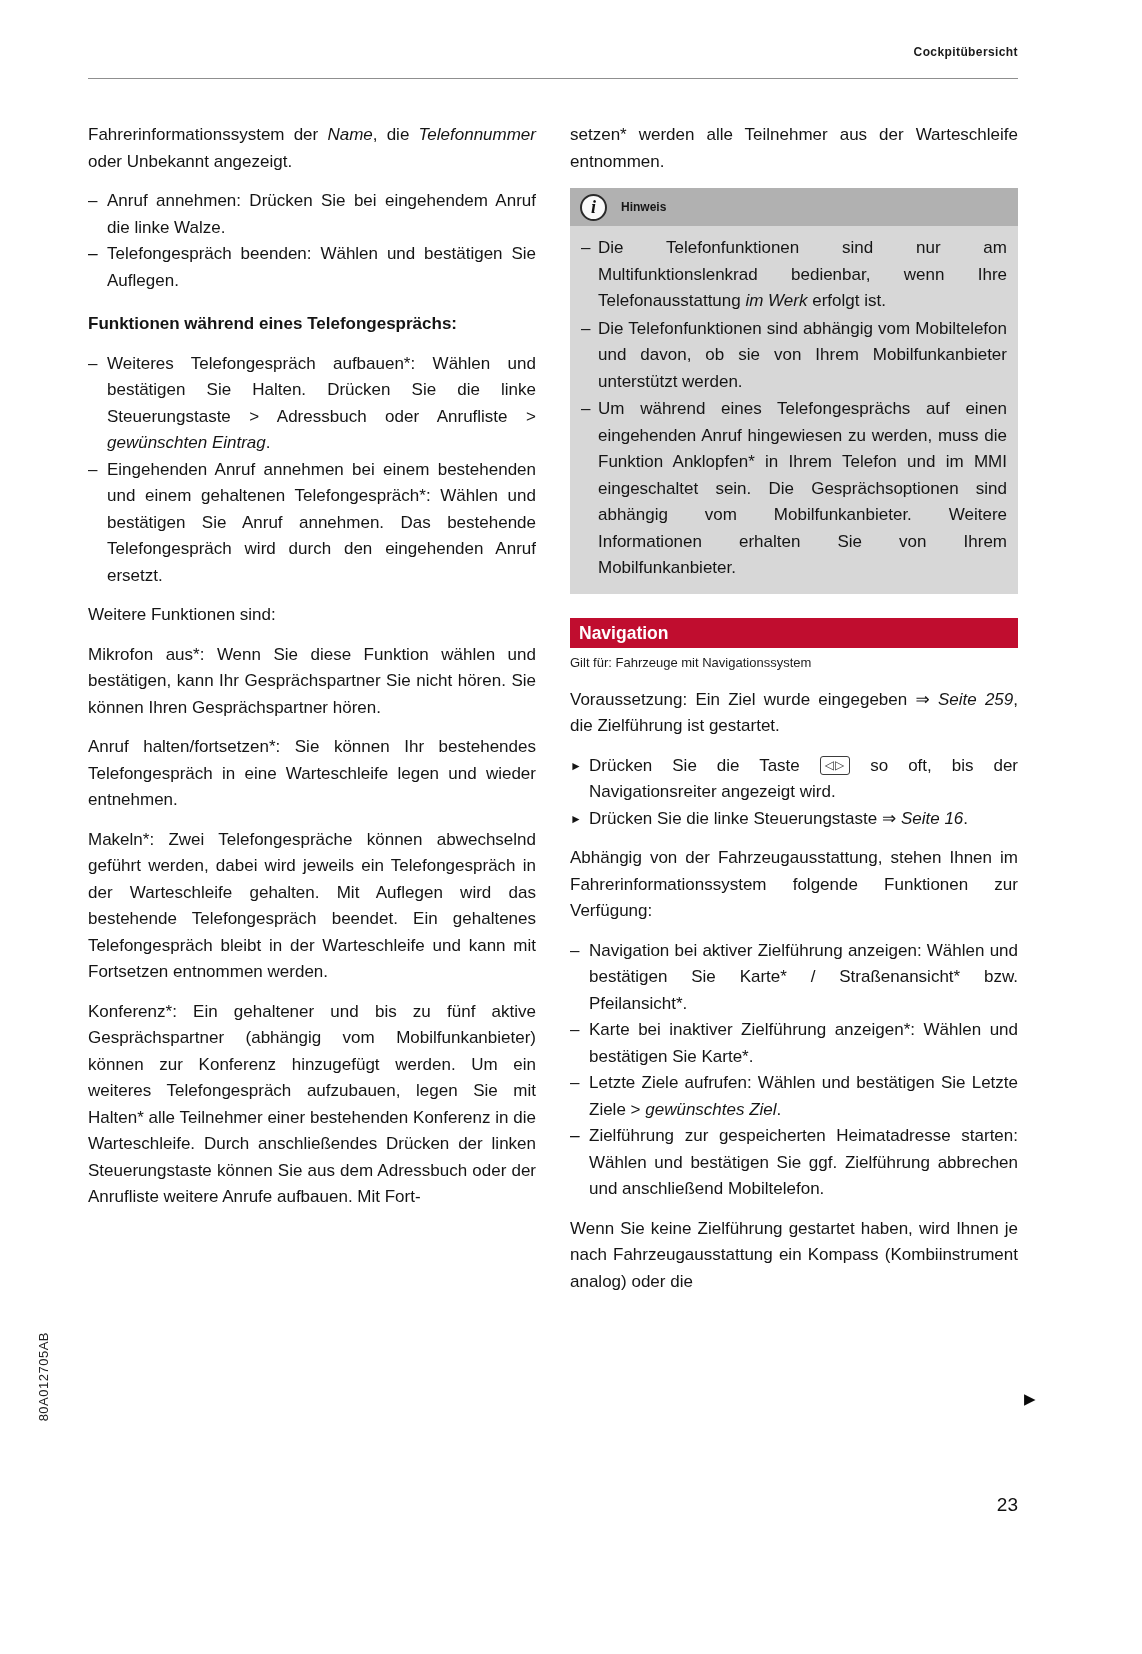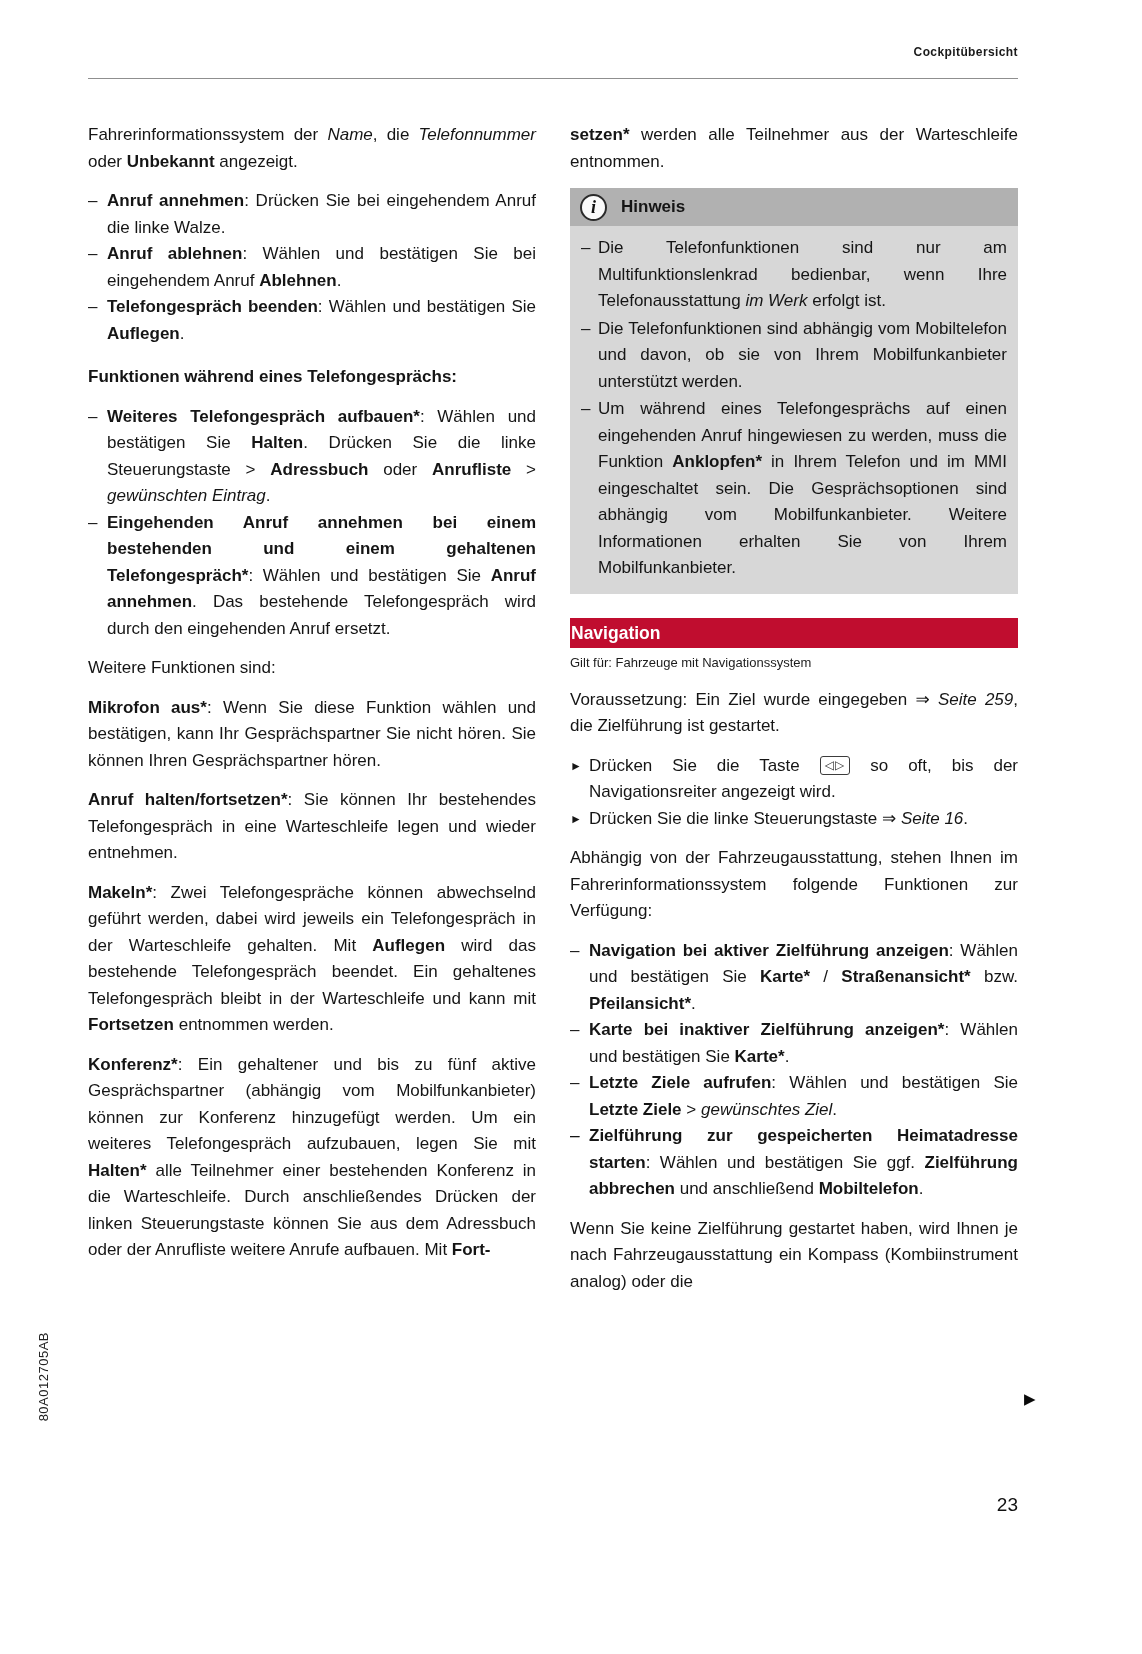--- a/index.html
+++ b/index.html
@@ -5,21 +5,21 @@
   * { box-sizing: border-box; }
   html, body { margin: 0; padding: 0; }
   body {
     width: 1142px; height: 1654px;
     background: #ffffff;
     font-family: "Liberation Sans", sans-serif;
     color: #151515;
     position: relative;
     overflow: hidden;
   }
-  .b { font-weight: bold; }
+  .b { font-weight: normal; }
   .i { font-style: italic; }
 
   .header-title {
     position: absolute; top: 45px; right: 124px;
     font-size: 12px; font-weight: bold; letter-spacing: 0.4px; color: #1a1a1a;
   }
   .header-rule {
     position: absolute; left: 88px; top: 78px; width: 930px; height: 1px;
     background: #8f8f8f;
   }
@@ -45,27 +45,27 @@
     display: flex; align-items: center; gap: 14px;
     height: 38px; padding: 0 10px;
   }
   .info-icon {
     width: 27px; height: 27px; border-radius: 50%;
     border: 2px solid #2b2b2b; background: #fafafa;
     display: inline-flex; align-items: center; justify-content: center;
     font-family: "Liberation Serif", serif; font-style: italic; font-weight: bold;
     font-size: 18px; line-height: 1; color: #111; flex: 0 0 auto;
   }
-  .note-title { font-weight: bold; font-size: 17px; }
+  .note-title { font-weight: bold; font-size: 12px; }
   .note-body { padding: 9px 11px 11px 11px; }
   .note-body .li { margin-bottom: 1px; padding-left: 17px; }
 
   .section-bar {
     color: #ffffff; font-weight: bold; font-size: 17.5px;
-    height: 30px; line-height: 30px; padding: 0 1px;
+    height: 30px; line-height: 30px; padding: 0 9px;
     margin: 22px 0 6px 0; text-align: left;
   }
   .applies { font-size: 13px; line-height: 18px; margin: 0 0 15px 0; text-align: left; color: #1c1c1c; }
 
   .key {
     display: inline-block; border: 1px solid #3c3c3c; border-radius: 3px;
     padding: 0 4px; font-size: 12px; line-height: 17px;
     vertical-align: 2px; letter-spacing: 1px; color: #333;
   }
 
@@ -86,21 +86,21 @@
 </head>
 <body>
 
 <div class="header-title">Cockpitübersicht</div>
 <div class="header-rule"></div>
 
 <div class="col col-left" id="col-left">
     <p class="para"><span>Fahrerinformationssystem der </span><span class="i">Name</span><span>, die </span><span class="i">Telefonnummer</span><span> oder </span><span class="b">Unbekannt</span><span> angezeigt.</span></p>
     <div class="list dash-list">
       <div class="li"><span class="marker dash-marker">–</span><span class="li-text"><span class="b">Anruf annehmen</span><span>: Drücken Sie bei eingehendem Anruf die linke Walze.</span></span></div>
-      <div class="li"><span class="marker dash-marker">–</span><span class="li-text"><span class="b">Anruf ablehnen</span><span>: Wählen und bestätigen Sie bei eingehendem Anruf </span><span class="b">Ablehnen</span><span>.</span></span></div>
+      <div class="li"><span class="marker dash-marker">–</span></div>
       <div class="li"><span class="marker dash-marker">–</span><span class="li-text"><span class="b">Telefongespräch beenden</span><span>: Wählen und bestätigen Sie </span><span class="b">Auflegen</span><span>.</span></span></div>
     </div>
     <p class="heading">Funktionen während eines Telefongesprächs:</p>
     <div class="list dash-list">
       <div class="li"><span class="marker dash-marker">–</span><span class="li-text"><span class="b">Weiteres Telefongespräch aufbauen*</span><span>: Wählen und bestätigen Sie </span><span class="b">Halten</span><span>. Drücken Sie die linke Steuerungstaste &gt; </span><span class="b">Adressbuch</span><span> oder </span><span class="b">Anrufliste</span><span> &gt; </span><span class="i">gewünschten Eintrag</span><span>.</span></span></div>
       <div class="li"><span class="marker dash-marker">–</span><span class="li-text"><span class="b">Eingehenden Anruf annehmen bei einem bestehenden und einem gehaltenen Telefongespräch*</span><span>: Wählen und bestätigen Sie </span><span class="b">Anruf annehmen</span><span>. Das bestehende Telefongespräch wird durch den eingehenden Anruf ersetzt.</span></span></div>
     </div>
     <p class="para"><span>Weitere Funktionen sind:</span></p>
     <p class="para"><span class="b">Mikrofon aus*</span><span>: Wenn Sie diese Funktion wählen und bestätigen, kann Ihr Gesprächspartner Sie nicht hören. Sie können Ihren Gesprächspartner hören.</span></p>
     <p class="para"><span class="b">Anruf halten/fortsetzen*</span><span>: Sie können Ihr bestehendes Telefongespräch in eine Warteschleife legen und wieder entnehmen.</span></p>

